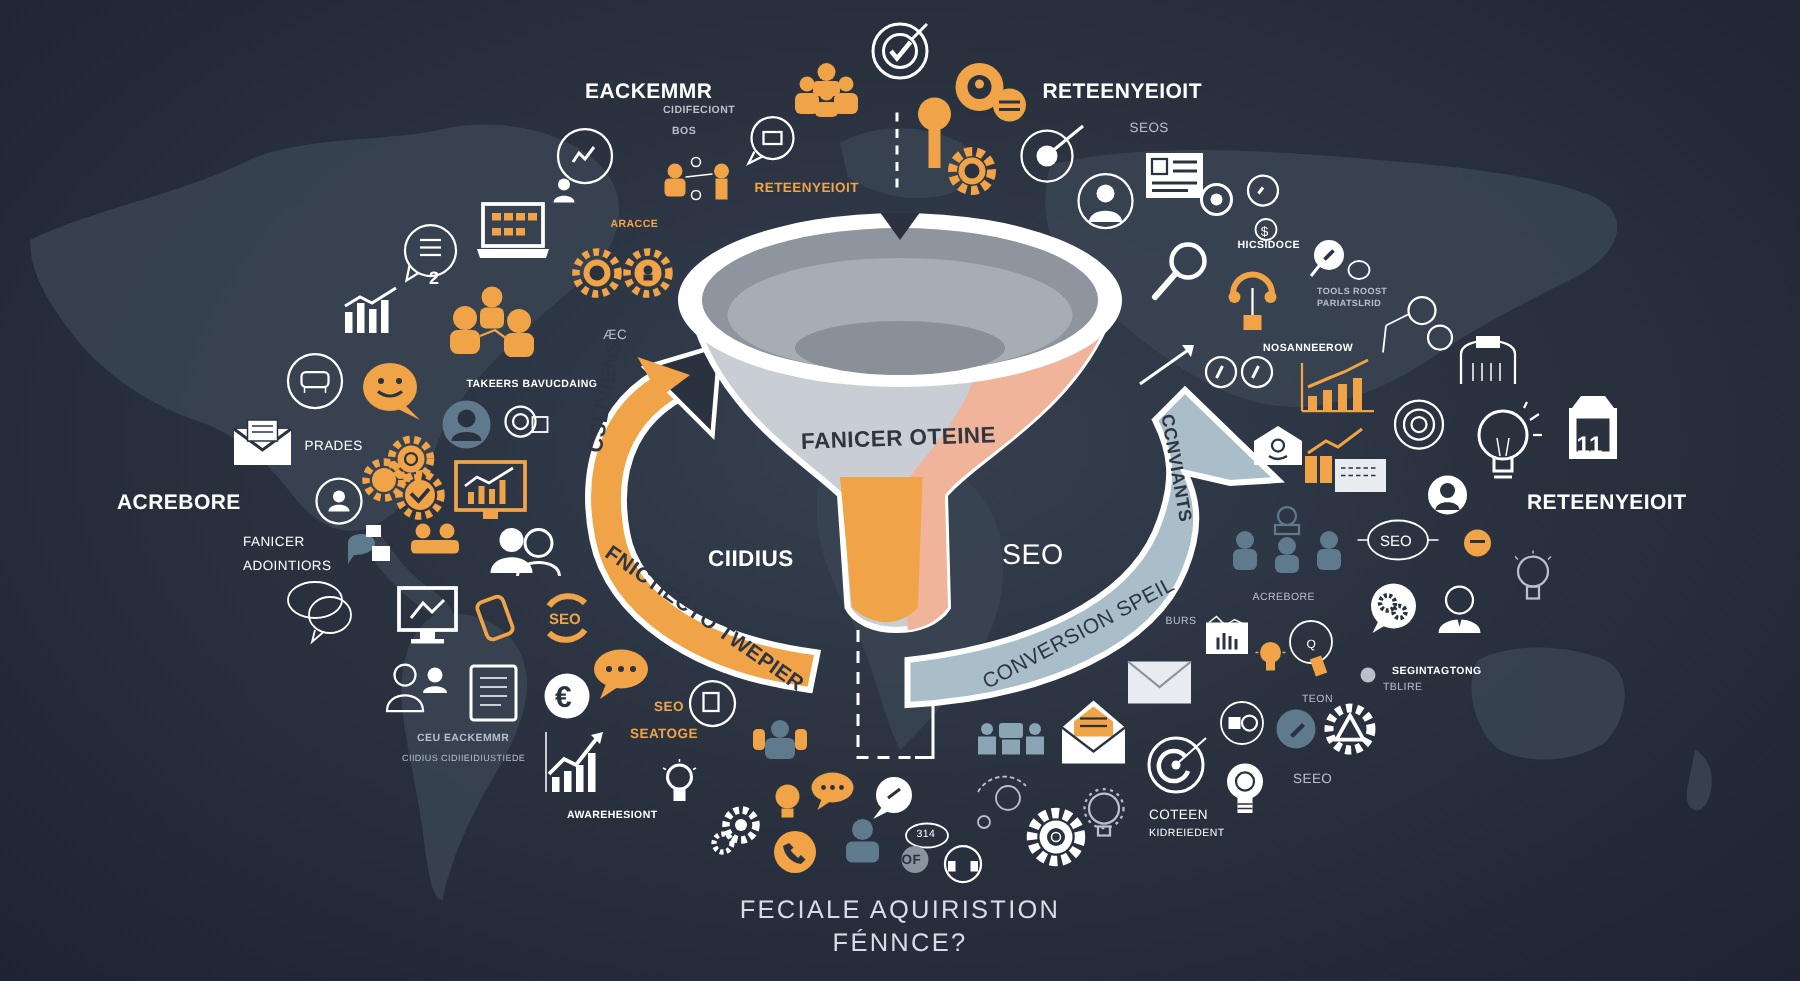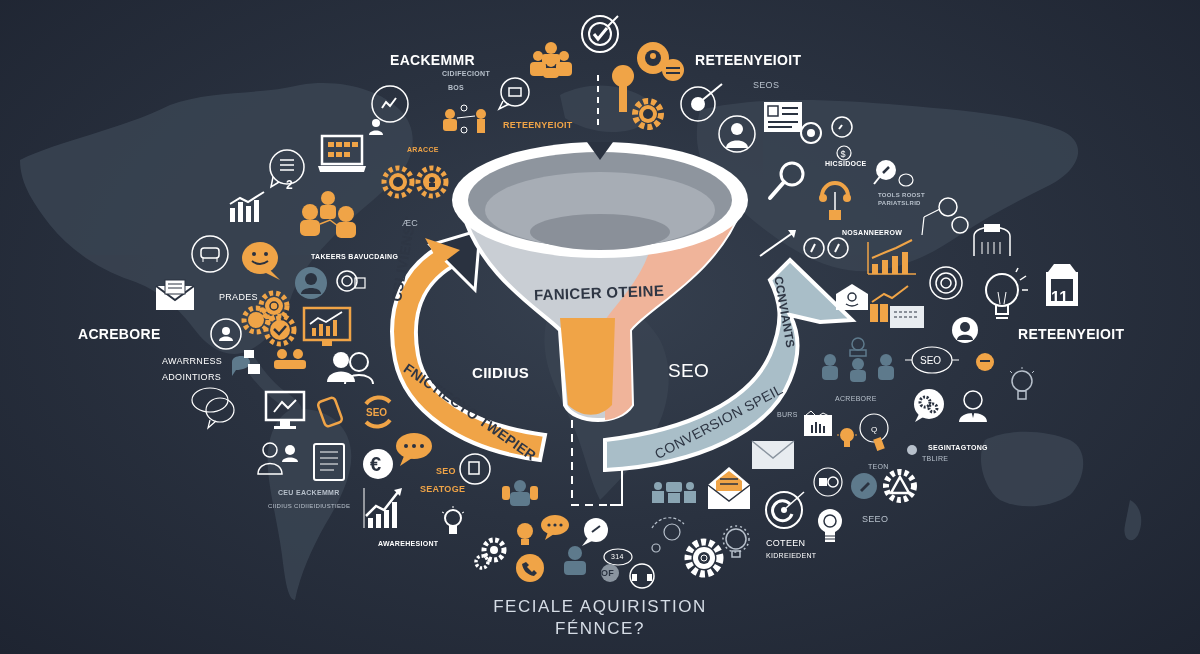--- a/index.html
+++ b/index.html
@@ -92,22 +92,22 @@
 
 <div class="lbl white big" style="left:390px;top:52px;font-size:14px">EACKEMMR</div>
 <div class="lbl muted xs" style="left:442px;top:70px">CIDIFECIONT</div>
 <div class="lbl muted xs" style="left:448px;top:84px">BOS</div>
 <div class="lbl orange sm" style="left:503px;top:120px">RETEENYEIOIT</div>
 <div class="lbl orange xs" style="left:407px;top:146px">ARACCE</div>
 <div class="lbl white big" style="left:695px;top:52px;font-size:14px">RETEENYEIOIT</div>
 <div class="lbl muted sm" style="left:753px;top:80px;font-weight:400">SEOS</div>
 
 <div class="lbl white big" style="left:78px;top:326px;font-size:14px">ACREBORE</div>
-<div class="lbl white sm" style="left:219px;top:292px;font-weight:400">PRADES</div>
-<div class="lbl white sm" style="left:162px;top:356px;font-weight:400">AWARRNESS</div>
+<div class="lbl white sm" style="left:203px;top:292px;font-weight:400">PRADES</div>
+<div class="lbl white sm" style="left:162px;top:356px;font-weight:400">FANICER</div>
 <div class="lbl white sm" style="left:162px;top:372px;font-weight:400">ADOINTIORS</div>
 <div class="lbl white xs" style="left:311px;top:253px">TAKEERS BAVUCDAING</div>
 <div class="lbl muted sm" style="left:402px;top:218px;font-weight:400">ÆC</div>
 <div class="lbl muted xs" style="left:278px;top:489px">CEU EACKEMMR</div>
 <div class="lbl muted xs" style="left:268px;top:503px;font-size:6px;font-weight:400">CIIDIUS CIDIIEIDIUSTIEDE</div>
 <div class="lbl orange sm" style="left:436px;top:466px">SEO</div>
 <div class="lbl orange sm" style="left:420px;top:484px">SEATOGE</div>
 <div class="lbl white xs" style="left:378px;top:540px">AWAREHESIONT</div>
 
 <div class="lbl white big" style="left:1018px;top:326px;font-size:14px">RETEENYEIOIT</div>

